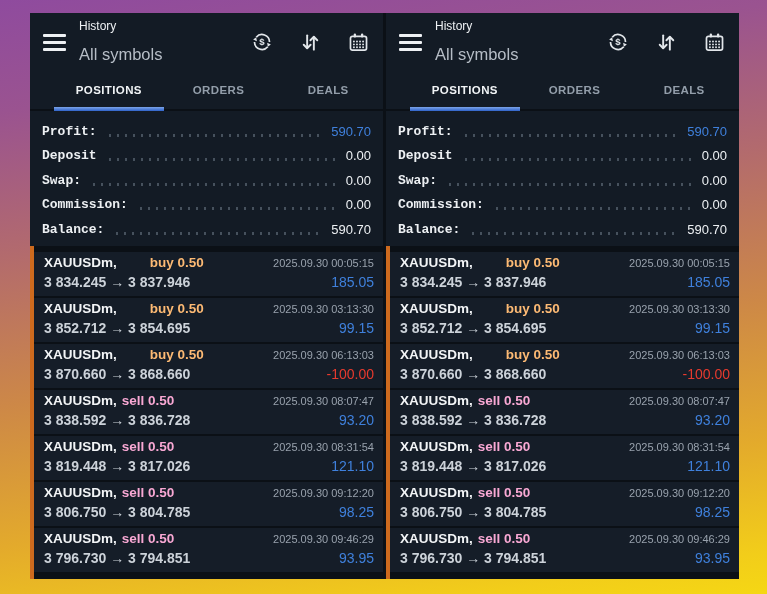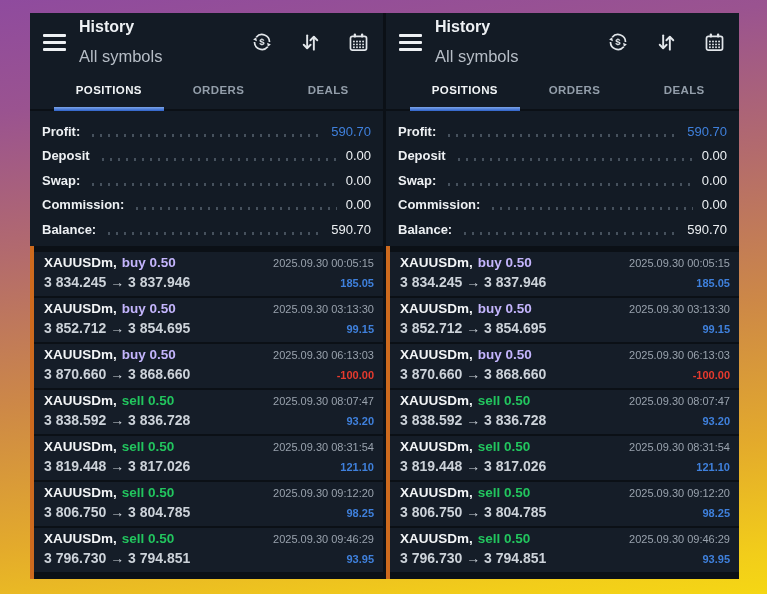--- a/index.html
+++ b/index.html
@@ -8,57 +8,57 @@
     background:linear-gradient(172deg,#8f4b9e 0%,#9a5390 16%,#b26a6e 36%,#cd8847 58%,#e3aa2c 78%,#f2cd1a 94%,#f5d714 100%);}
   .app{position:absolute;left:30px;top:13px;width:709px;height:566px;background:#0b1016;display:flex;}
   .panel{flex:1;min-width:0;background:#131b25;display:flex;flex-direction:column;}
   .panel-gap{width:3px;background:#0b1016;}
 
   
   .header{height:58px;display:flex;align-items:center;padding:0 14px 0 13px;gap:13px;flex:none;}
   .hamburger{width:23px;display:flex;flex-direction:column;gap:4px;cursor:pointer;}
   .hamburger i{display:block;width:23px;height:3px;background:#eef1f4;border-radius:1px;}
   .titles{display:flex;flex-direction:column;line-height:1.15;}
-  .h-title{font-size:16px;font-weight:700;color:#eef1f4;}
+  .h-title{font-size:12px;font-weight:400;color:#eef1f4;}
   .h-sub{font-size:16.5px;color:#b6bdc6;margin-top:11px;}
   .h-icons{margin-left:auto;display:flex;align-items:center;gap:27px;}
   .hicon{display:flex;cursor:pointer;}
   .hicon svg{display:block;}
 
   
   .tabs{height:38px;display:flex;flex:none;border-bottom:2px solid #0b1016;}
   .tab{flex:1;display:flex;align-items:center;justify-content:center;
        font-size:11.5px;font-weight:700;letter-spacing:.4px;color:#939eaa;position:relative;cursor:pointer;}
   .tab.active{color:#f1f4f6;margin-left:24px;}
   .tab.active::after{content:"";position:absolute;left:0;right:0;bottom:-2px;height:4px;
        background:linear-gradient(#7ba3e8,#2f63c9);}
 
   
   .summary{padding:8px 12px 4px 12px;flex:none;}
   .srow{height:24.5px;display:flex;align-items:center;}
-  .slabel{font-size:13px;font-weight:700;color:#edf0f3;white-space:nowrap;}
+  .slabel{font-size:13px;font-weight:700;color:#edf0f3;white-space:nowrap;font-family:Liberation Mono, monospace;}
   .dots{flex:1;height:3px;margin:0 9px;align-self:flex-end;margin-bottom:7px;
         background-image:radial-gradient(circle,#46515d 1.2px,transparent 1.3px);
         background-size:8px 3px;background-repeat:repeat-x;background-position:left center;}
   .sval{font-size:13px;font-weight:400;color:#edf0f3;white-space:nowrap;}
   .sval.blue{color:#3f80dc;}
 
   
   .trades{flex:1;background:#0b1016;border-left:4px solid #cd6a1e;padding-top:6px;overflow:hidden;}
   .trow{height:44px;margin-bottom:2px;background:#151d28;display:flex;flex-direction:column;
         justify-content:center;gap:2px;padding:0 9px 0 10px;cursor:pointer;}
   .tline{display:flex;justify-content:space-between;align-items:baseline;line-height:1.25;}
   .tl-left{display:flex;gap:5px;align-items:baseline;white-space:nowrap;}
   .sym{font-size:13.5px;font-weight:700;color:#f2f4f6;}
   .side{font-size:13.5px;font-weight:700;}
-  .side.buy{color:#c4b5fd;}
-  .side.sell{color:#22c55e;}
+  .side.buy{color:#fdba74;margin-left:28px;}
+  .side.sell{color:#f9a8d4;}
   .tdate{font-size:11px;color:#99a2ad;white-space:nowrap;margin-left:28px;}
   .prices{font-size:14px;font-weight:700;color:#ccd2d9;white-space:nowrap;}
-  .profit{font-size:11px;font-weight:700;color:#3f80dc;white-space:nowrap;}
+  .profit{font-size:14px;font-weight:400;color:#3f80dc;white-space:nowrap;}
   .profit.neg{color:#e63a2e;}
 </style>
 </head>
 <body>
 
 <div class="page">
   <div class="app">
     <div class="panel">
   <div class="header">
     <div class="hamburger">

